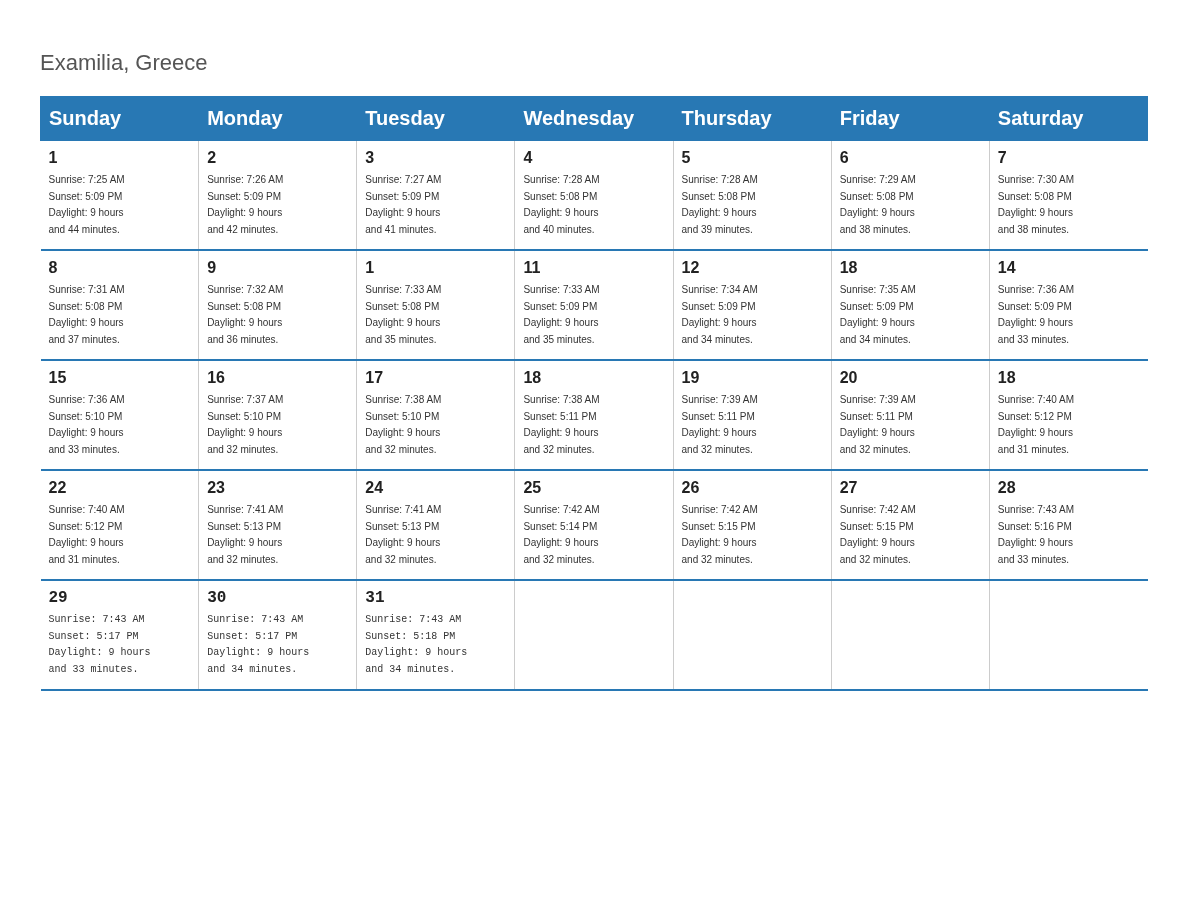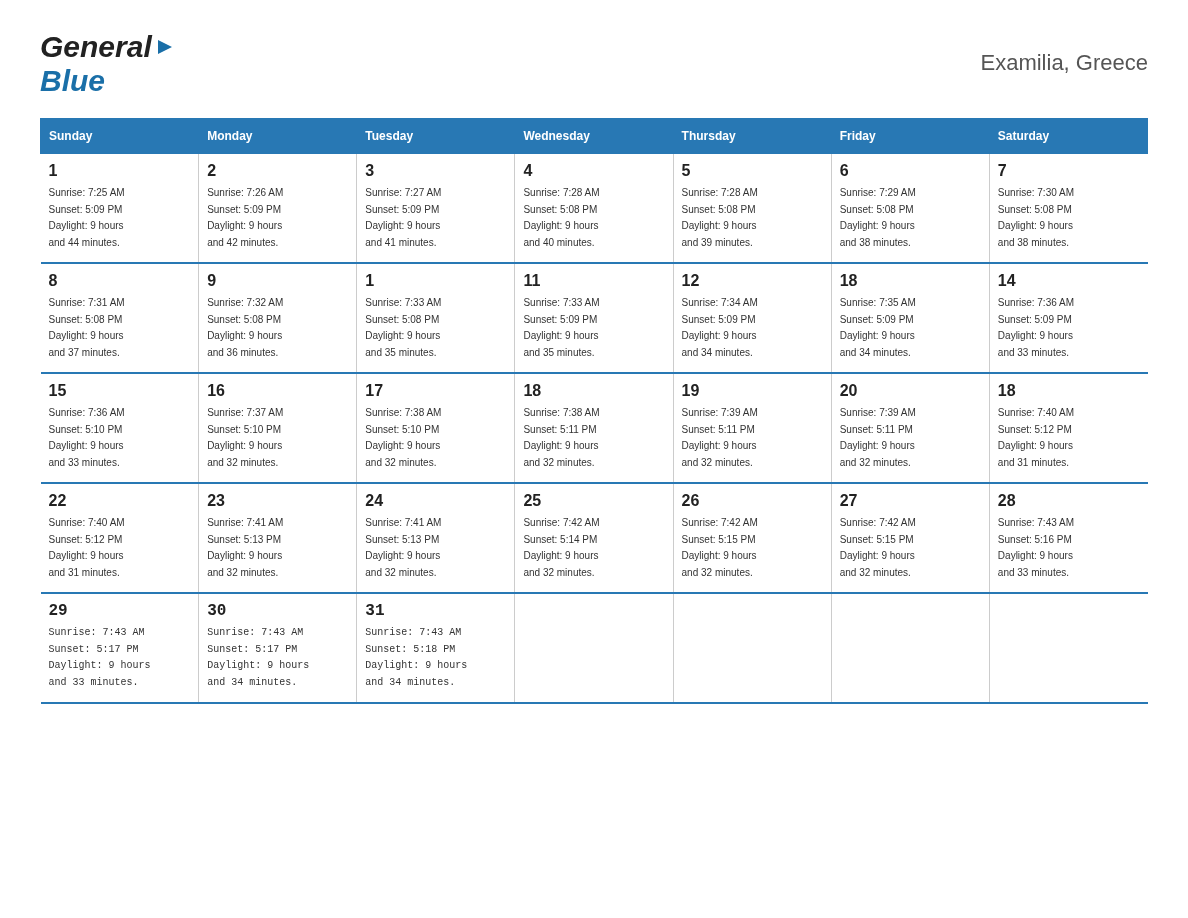--- a/index.html
+++ b/index.html
@@ -38,21 +38,21 @@
     table {
       width: 100%;
       border-collapse: collapse;
       table-layout: fixed;
     }
     thead tr {
       background-color: #2878b4;
     }
     thead th {
       color: #fff;
-      font-size: 12px;
+      font-size: 20px;
       font-weight: bold;
       padding: 10px 8px;
       text-align: left;
       border: 1px solid #2878b4;
     }
     tbody tr {
       border-bottom: 2px solid #2878b4;
     }
     tbody td {
       vertical-align: top;
@@ -102,29 +102,20 @@
       font-family: Liberation Mono, monospace;
     }
     tbody td.empty {
       background: #fff;
     }
   </style>
 </head>
 <body>
 
 <div class="header-area">
-  <div class="logo">
-    <div class="logo-line">
-      <span class="logo-text-general">General</span>
-      <svg class="logo-arrow-svg" width="22" height="22" viewBox="0 0 22 22">
-        <polygon points="4,4 18,11 4,18" fill="#1a6fa8"></polygon>
-      </svg>
-    </div>
-    <span class="logo-text-blue">Blue</span>
-  </div>
   <div class="title-area">
     <div class="subtitle">Examilia, Greece</div>
   </div>
 </div>
 
 <table>
   <thead>
     <tr>
       <th>Sunday</th>
       <th>Monday</th>

